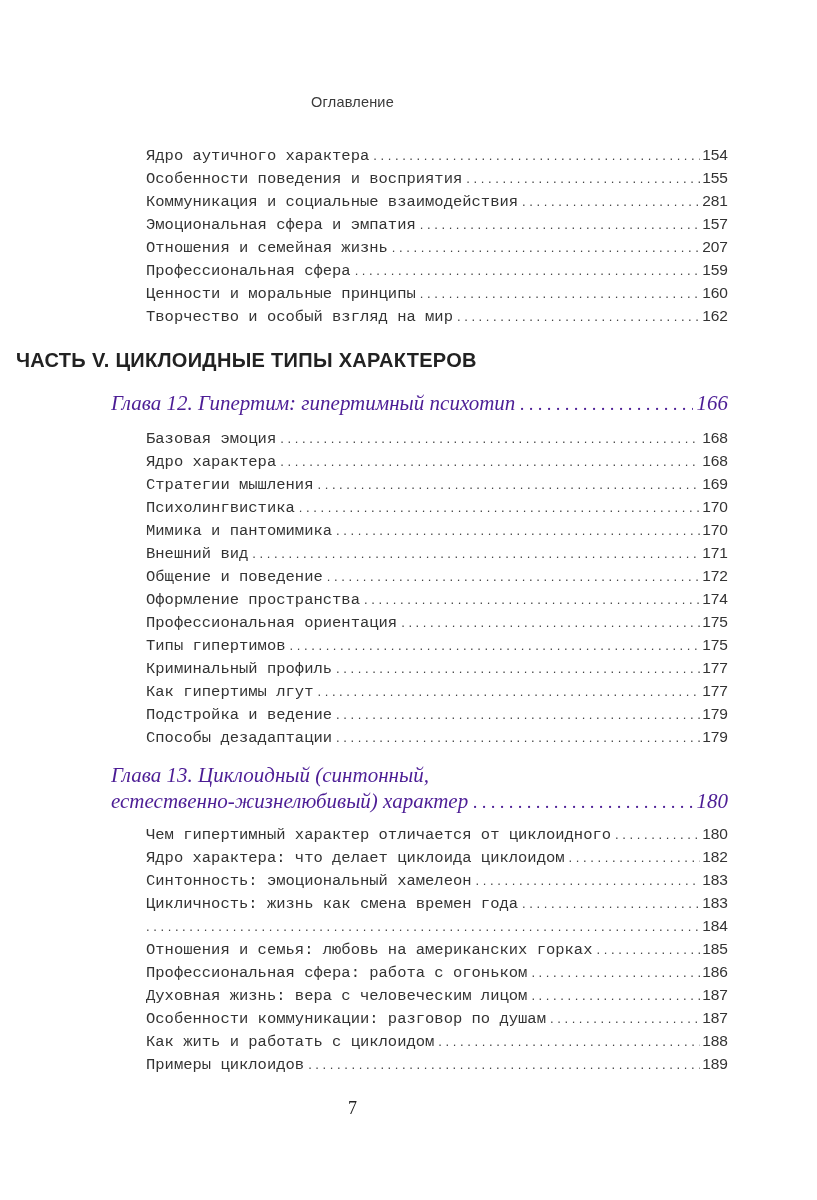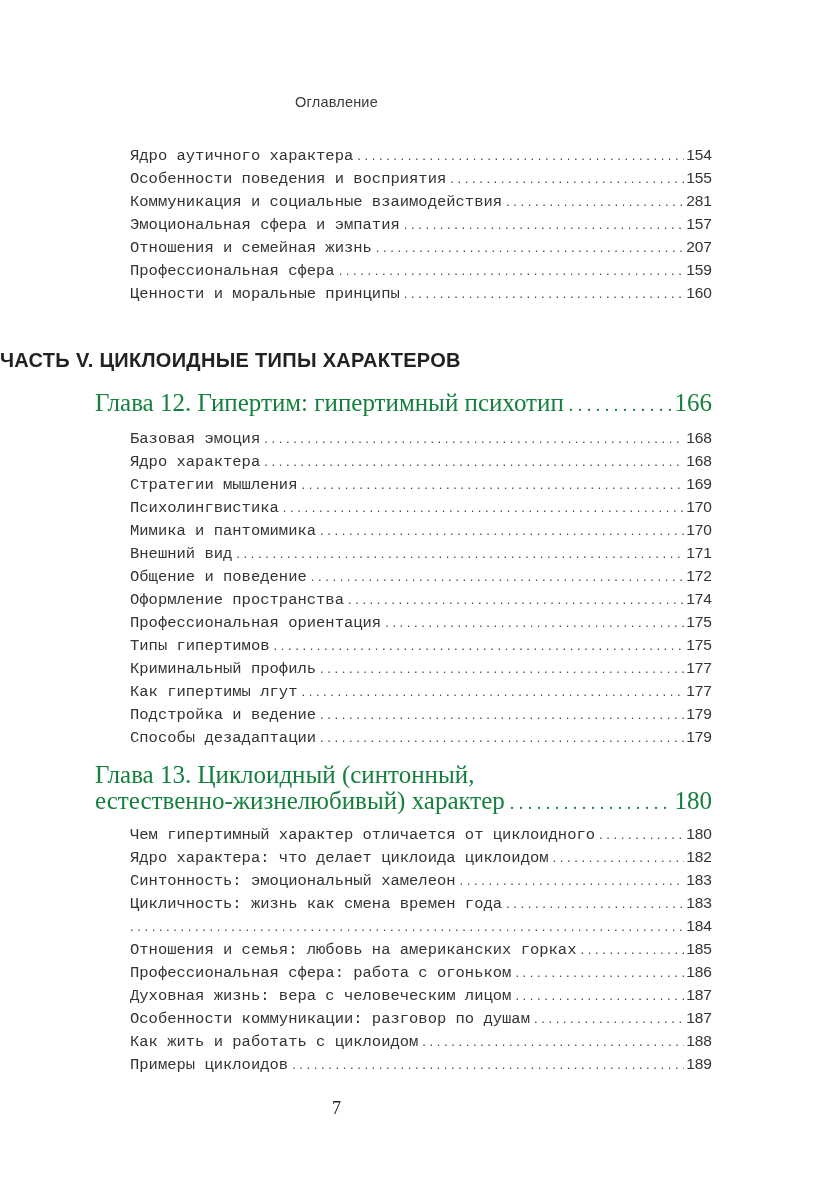--- a/index.html
+++ b/index.html
@@ -1,17 +1,17 @@
 <!DOCTYPE html>
 <html><head>
 <meta charset="utf-8">
 <style>
   html, body { margin: 0; padding: 0; background: #ffffff; }
   body { width: 817px; height: 1200px; position: relative; overflow: hidden; color: #2a2a2a; }
-  .page { position: absolute; left: 0; top: 0; width: 673px; height: 1200px; }
+  .page { position: absolute; left: 16px; top: 0; width: 673px; height: 1200px; }
   .running-head {
     position: absolute; left: 0; right: 0; top: 94px; text-align: center;
     font-family: "Liberation Sans", sans-serif; font-size: 14.5px; color: #3a3a3a;
     letter-spacing: 0.2px;
   }
   .toc-list { position: absolute; left: 130px; width: 582px; margin: 0; padding: 0; list-style: none; }
   .toc-entry {
     display: flex; align-items: baseline; height: 23px; line-height: 23px;
     font-family: "Liberation Sans", sans-serif; font-size: 15.5px; color: #333;
     white-space: nowrap; overflow: hidden;
@@ -26,21 +26,21 @@
     letter-spacing: 0px;
   }
   .toc-entry .page-num { flex: 0 0 auto; padding-left: 2px; text-align: right; }
   .part-title {
     position: absolute; left: 0; right: 0; top: 349px; text-align: left;
     font-family: "Liberation Sans", sans-serif; font-weight: bold; font-size: 20px;
     color: #222; letter-spacing: 0.3px;
   }
   .chapter {
     position: absolute; left: 95px; width: 617px;
-    font-family: "Liberation Serif", serif; font-size: 25px; color: #15803d;
+    font-family: "Liberation Serif", serif; font-size: 21px; color: #4c1d95; font-style: italic;
   }
   .chapter .line { display: flex; align-items: baseline; height: 26px; line-height: 26px; white-space: nowrap; overflow: hidden; }
   .chapter .title { flex: 0 0 auto; padding-right: 5px; }
   .chapter .leader { flex: 1 1 auto; overflow: hidden; font-size: 18px; }
   .chapter .leader::before {
     content: ". . . . . . . . . . . . . . . . . . . . . . . . . . . . . . . . . . . . . . . . . . . . . . . . . . . . . . . . . . . . . . . . . . . . . . . . . . . . . . . . . . . . . . .";
   }
   .chapter .page-num { flex: 0 0 auto; padding-left: 4px; }
   .folio {
     position: absolute; left: 0; right: 0; top: 1098px; text-align: center;
@@ -82,20 +82,25 @@
       </li>
     <li class="toc-entry">
         <span class="title">Профессиональная сфера</span>
         <span class="leader"></span>
         <span class="page-num">159</span>
       </li>
     <li class="toc-entry">
         <span class="title">Ценности и моральные принципы</span>
         <span class="leader"></span>
         <span class="page-num">160</span>
+      </li>
+    <li class="toc-entry">
+        <span class="title">Творчество и особый взгляд на мир</span>
+        <span class="leader"></span>
+        <span class="page-num">162</span>
       </li>
   </ul>
 
   <div class="part-title">ЧАСТЬ V. ЦИКЛОИДНЫЕ ТИПЫ ХАРАКТЕРОВ</div>
 
   <div class="chapter" style="top:390px;">
     <div class="line">
       <span class="title">Глава 12. Гипертим: гипертимный психотип</span>
       <span class="leader"></span>
       <span class="page-num">166</span>

